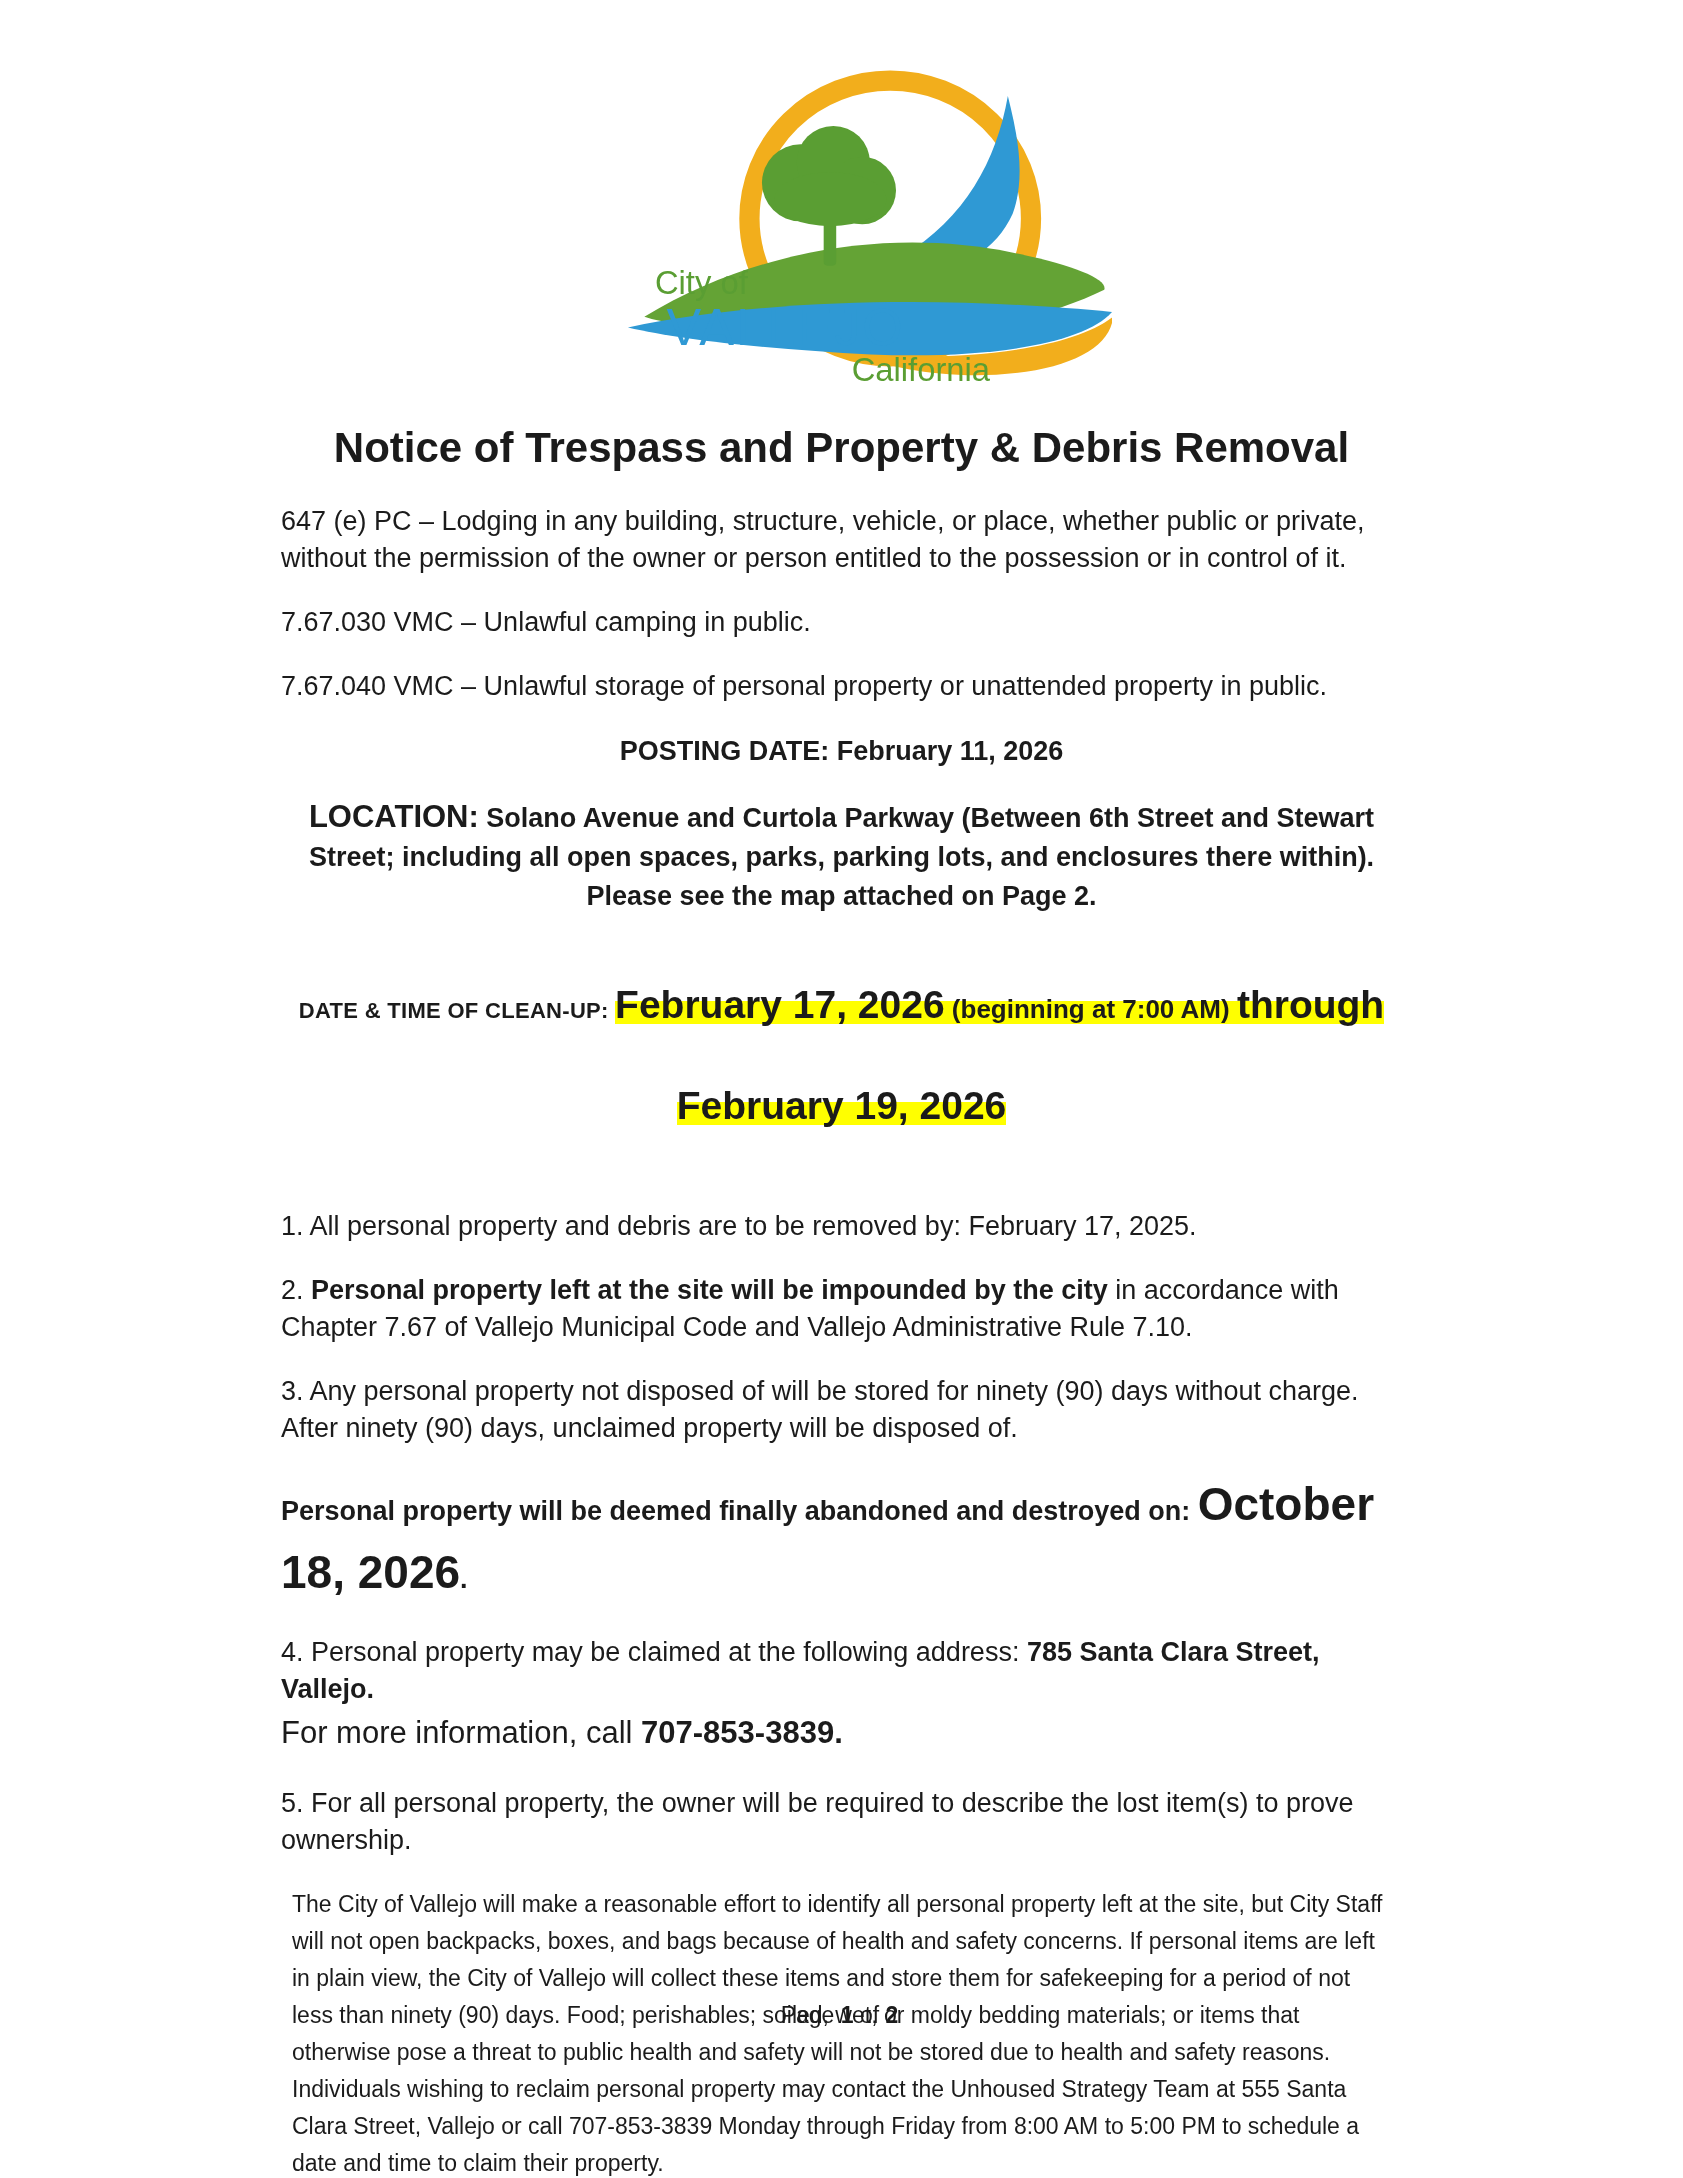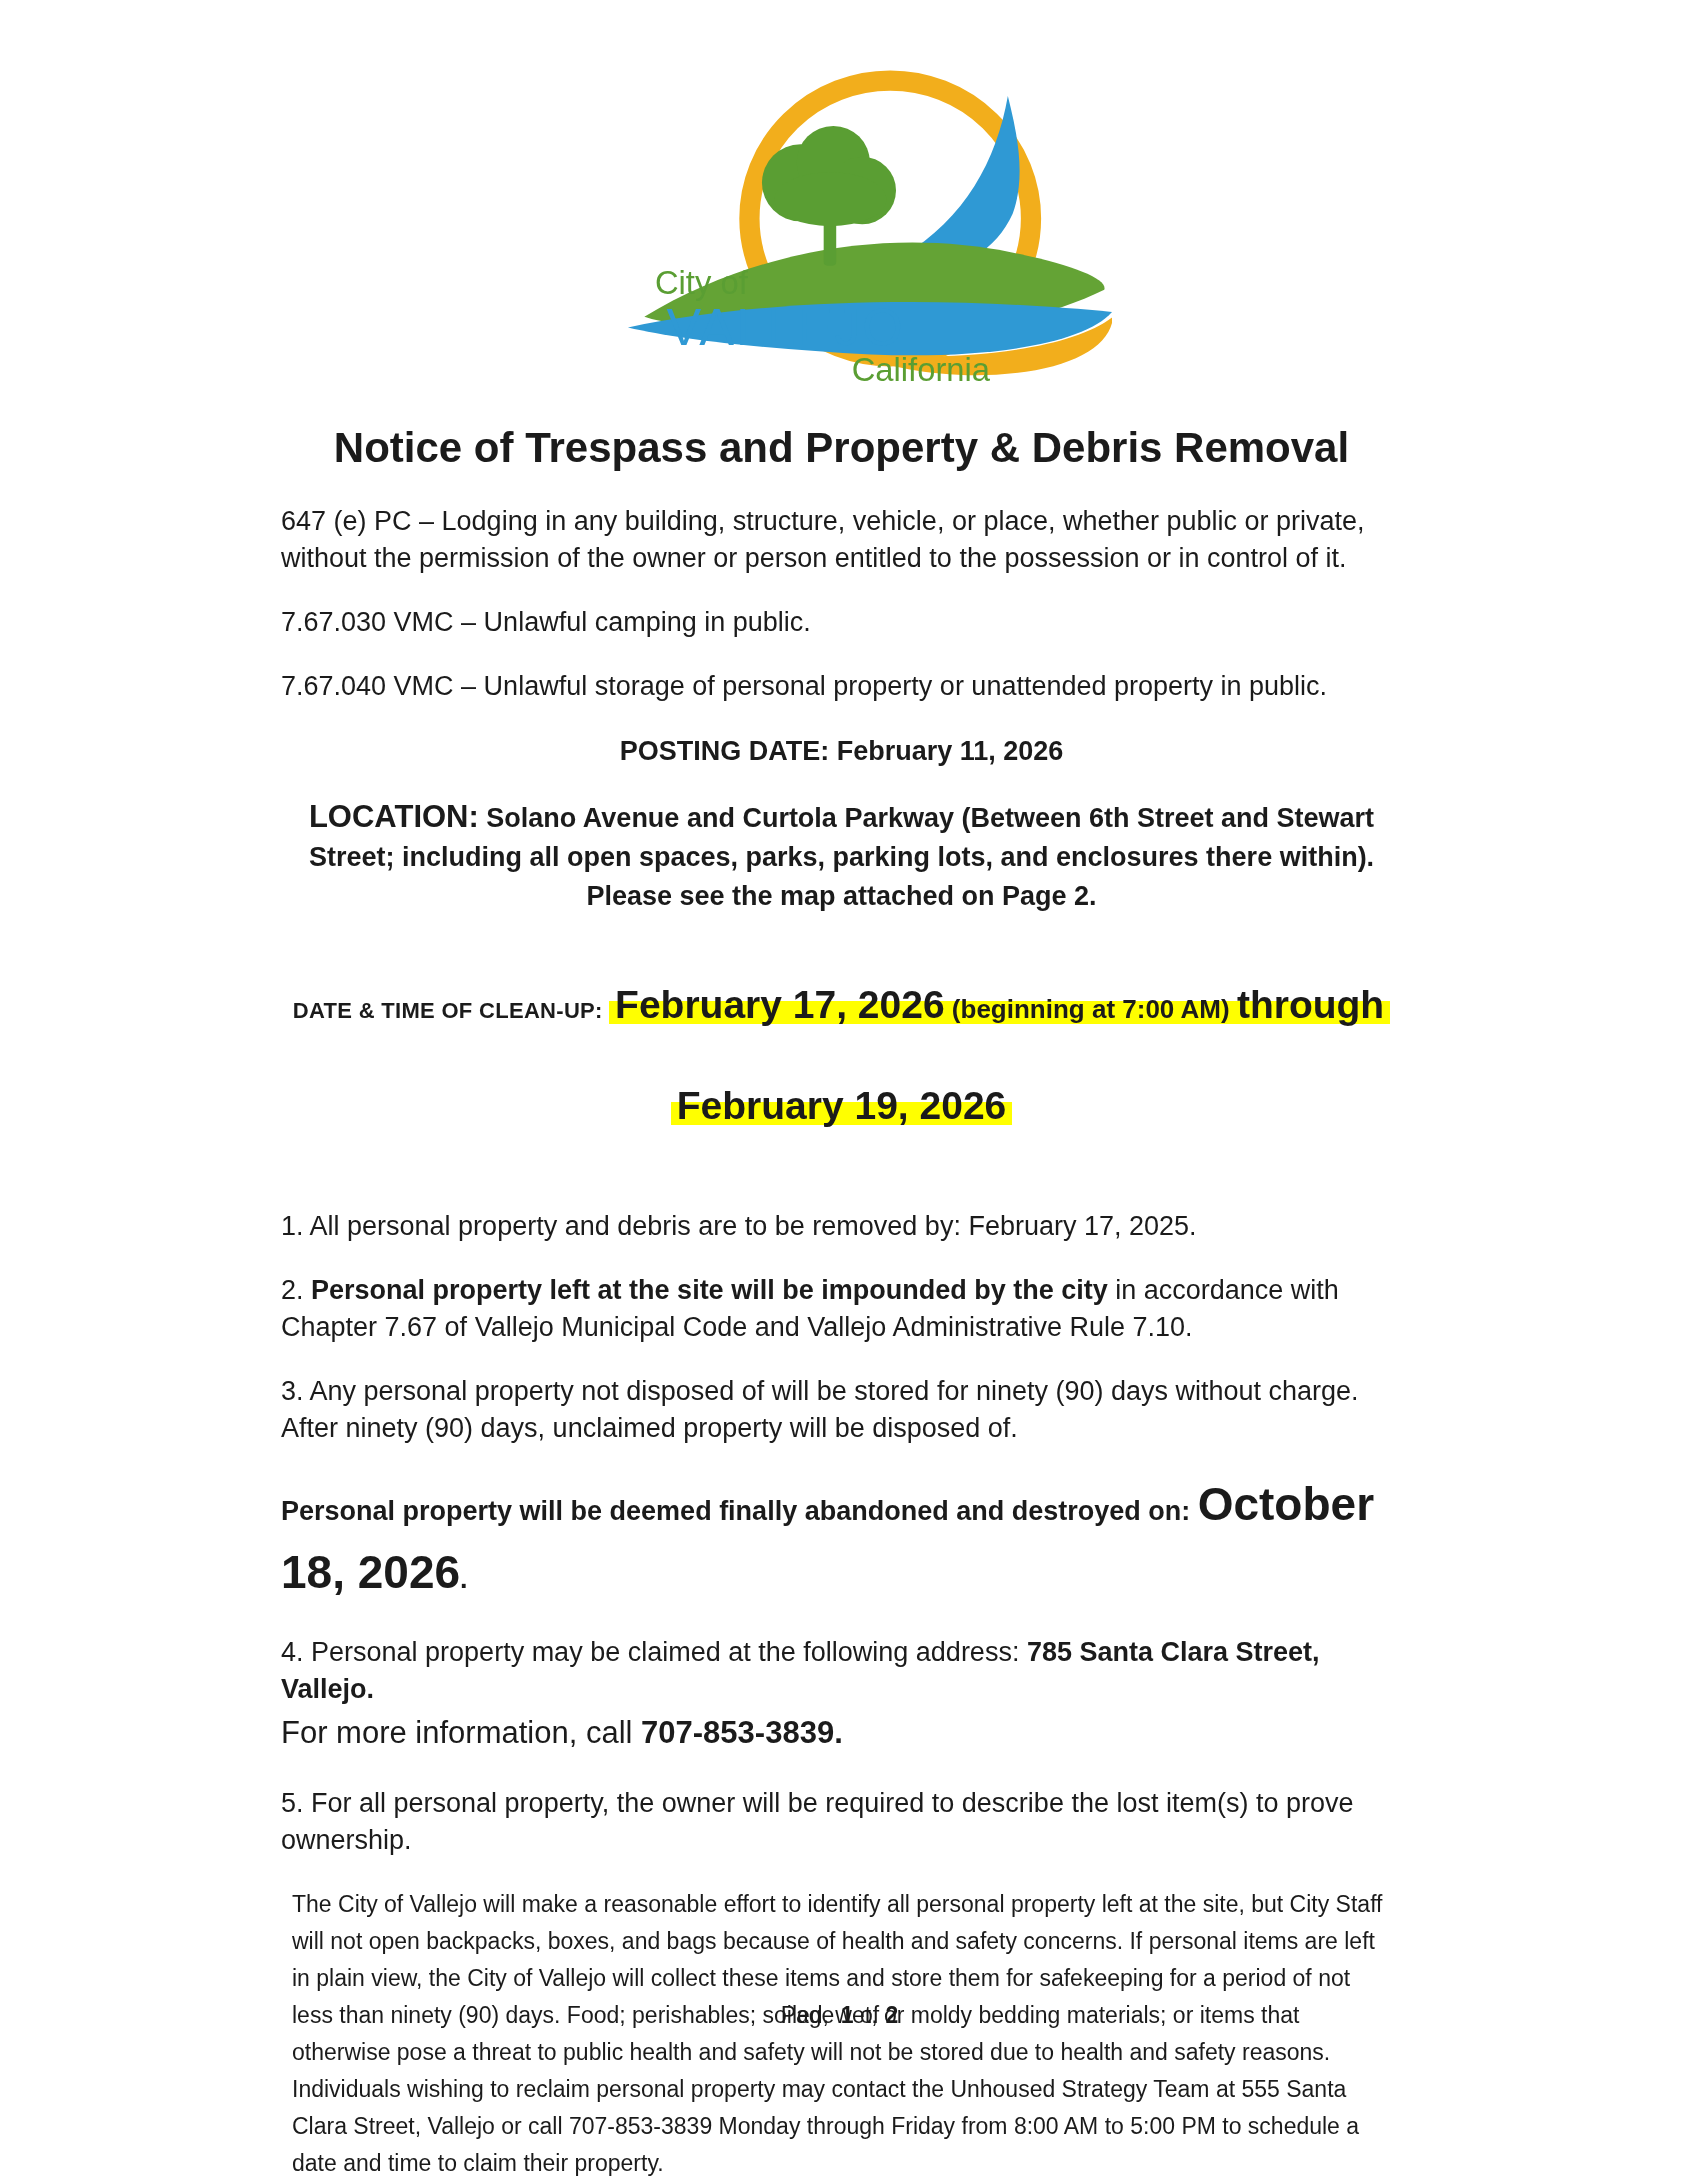--- a/index.html
+++ b/index.html
@@ -22,21 +22,21 @@
   }
   p.body { font-size:27px; line-height:37px; margin:0 0 27px; font-weight:normal; }
   .pre { white-space:pre-wrap; }
   .b { font-weight:bold; }
   p.posting { font-size:27px; line-height:38px; font-weight:bold; text-align:center; margin:0 0 27px; }
   p.location { font-size:27px; line-height:39px; font-weight:bold; text-align:center; margin:0 0 24px; }
   .loc-label { font-size:31px; }
   .cleanup { text-align:center; font-weight:bold; margin:0 0 30px; }
   .cu-line { line-height:57px; }
   .cu-label { font-size:22px; letter-spacing:0.3px; }
-  .hl { background:#FFFF00; color:inherit; padding:3px 6px; }
+  .hl { background:#FFFF00; color:inherit; padding:3px 0; }
   .cu-big { font-size:39px; }
   .cu-note { font-size:26px; }
   p.abandoned { font-size:27px; font-weight:bold; line-height:61px; margin:0 0 24px; }
   .ab-date { font-size:46px; }
   .more-info { font-size:31px; line-height:50px; }
   p.fine { font-size:23px; line-height:37px; margin:10px 11px 0; }
   .footer {
     position:absolute; left:0; right:4px; top:2002px;
     text-align:center; font-size:23px; color:#1b1b1b;
   }

